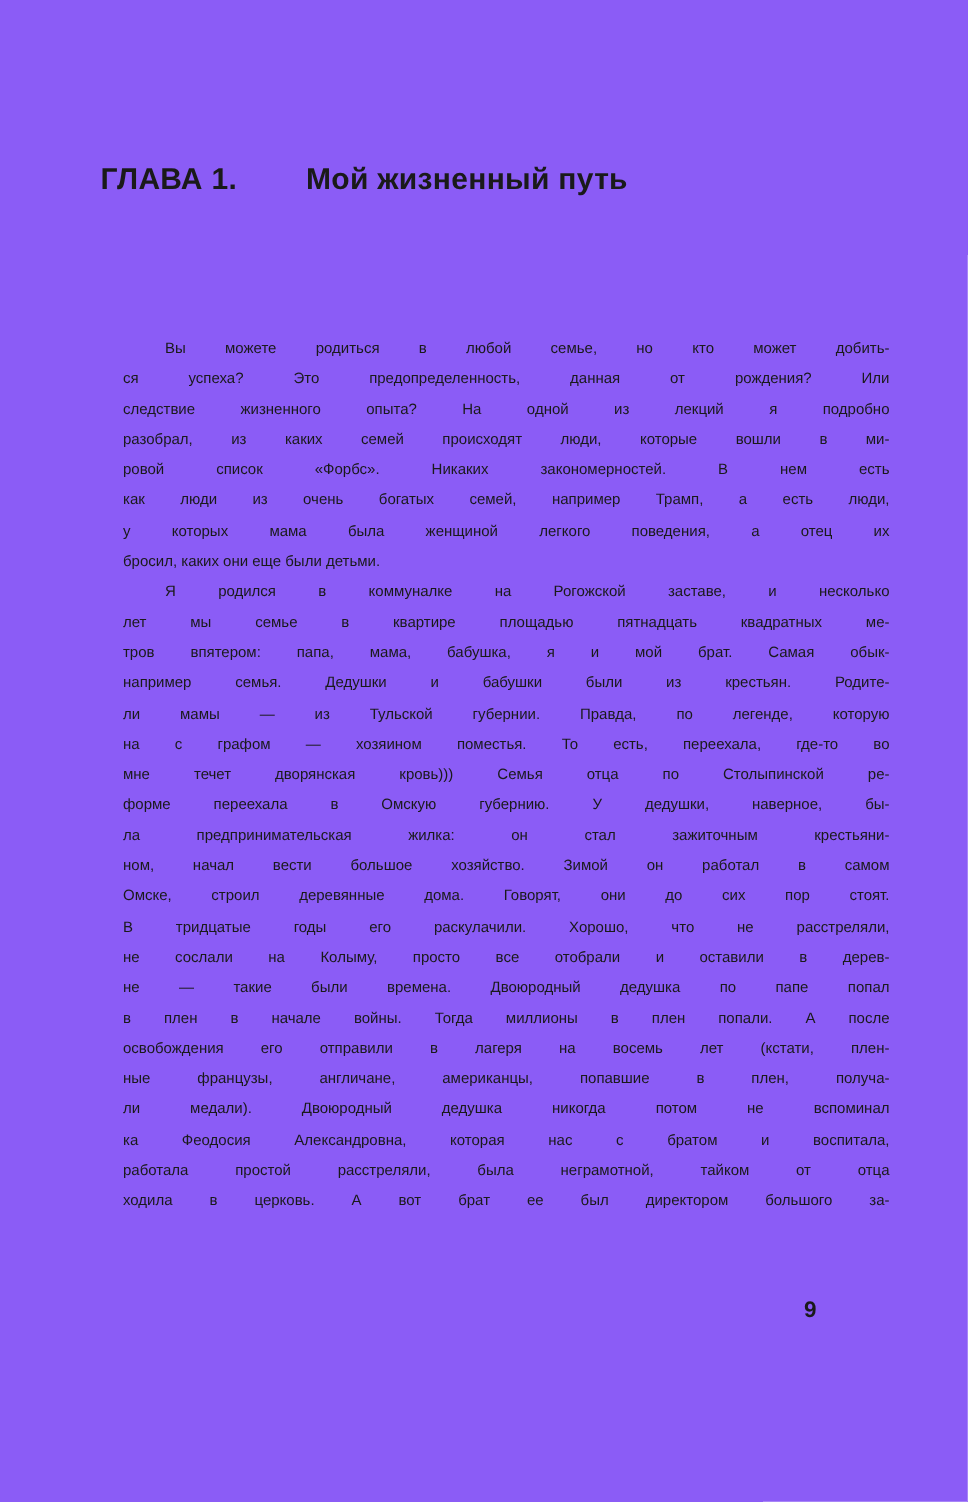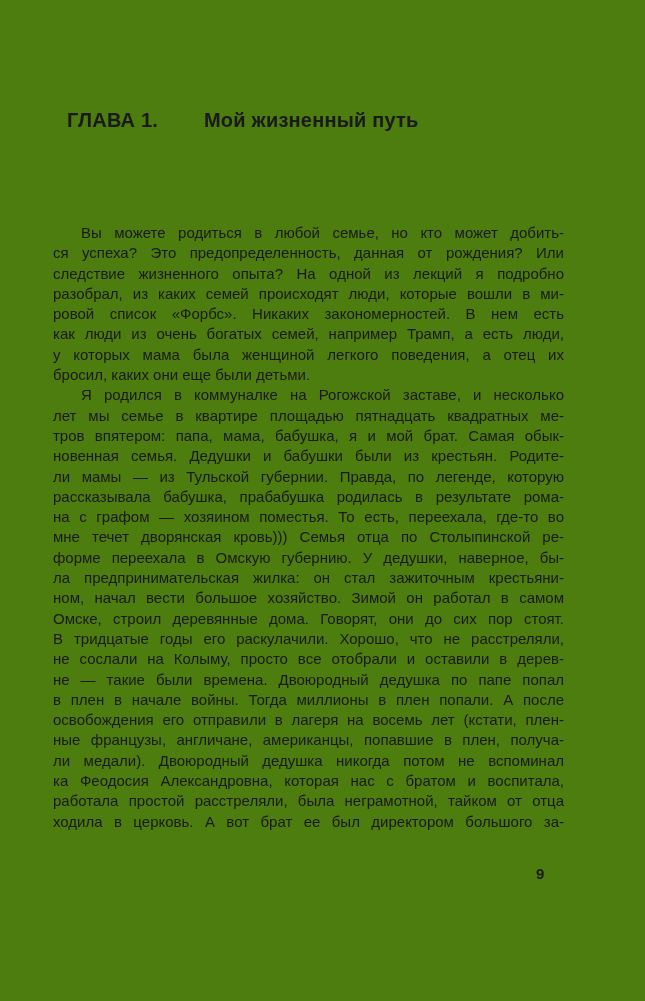--- a/index.html
+++ b/index.html
@@ -8,44 +8,44 @@
     height: 1001px;
     background: #ffffff;
     position: relative;
     font-family: "Liberation Sans", sans-serif;
     color: #1a1a1a;
     overflow: hidden;
   }
   .page {
     position: absolute;
     inset: 0;
-    background: #4d7c0f;
+    background: #8b5cf6;
   }
   .chapter {
     position: absolute;
     left: 67px;
     top: 109px;
     display: flex;
     align-items: baseline;
     font-weight: bold;
     font-size: 20px;
     letter-spacing: 0.2px;
     white-space: nowrap;
   }
   .chapter-label {
     display: inline-block;
     width: 137px;
     flex: 0 0 137px;
   }
   .body-text {
     position: absolute;
-    left: 53px;
+    left: 82px;
     top: 223px;
     width: 511px;
-    font-size: 15px;
+    font-size: 10px;
     line-height: 20.3px;
   }
   .line {
     text-align: justify;
     text-align-last: justify;
   }
   .line.indent {
     text-indent: 28px;
   }
   .line.para-end {
@@ -76,23 +76,22 @@
         <div class="line">разобрал, из каких семей происходят люди, которые вошли в ми-</div>
         <div class="line">ровой список «Форбс». Никаких закономерностей. В нем есть</div>
         <div class="line">как люди из очень богатых семей, например Трамп, а есть люди,</div>
         <div class="line">у которых мама была женщиной легкого поведения, а отец их</div>
         <div class="line para-end">бросил, каких они еще были детьми.</div>
       </div>
       <div>
         <div class="line indent">Я родился в коммуналке на Рогожской заставе, и несколько</div>
         <div class="line">лет мы семье в квартире площадью пятнадцать квадратных ме-</div>
         <div class="line">тров впятером: папа, мама, бабушка, я и мой брат. Самая обык-</div>
-        <div class="line">новенная семья. Дедушки и бабушки были из крестьян. Родите-</div>
+        <div class="line">например семья. Дедушки и бабушки были из крестьян. Родите-</div>
         <div class="line">ли мамы — из Тульской губернии. Правда, по легенде, которую</div>
-        <div class="line">рассказывала бабушка, прабабушка родилась в результате рома-</div>
         <div class="line">на с графом — хозяином поместья. То есть, переехала, где-то во</div>
         <div class="line">мне течет дворянская кровь))) Семья отца по Столыпинской ре-</div>
         <div class="line">форме переехала в Омскую губернию. У дедушки, наверное, бы-</div>
         <div class="line">ла предпринимательская жилка: он стал зажиточным крестьяни-</div>
         <div class="line">ном, начал вести большое хозяйство. Зимой он работал в самом</div>
         <div class="line">Омске, строил деревянные дома. Говорят, они до сих пор стоят.</div>
         <div class="line">В тридцатые годы его раскулачили. Хорошо, что не расстреляли,</div>
         <div class="line">не сослали на Колыму, просто все отобрали и оставили в дерев-</div>
         <div class="line">не — такие были времена. Двоюродный дедушка по папе попал</div>
         <div class="line">в плен в начале войны. Тогда миллионы в плен попали. А после</div>

